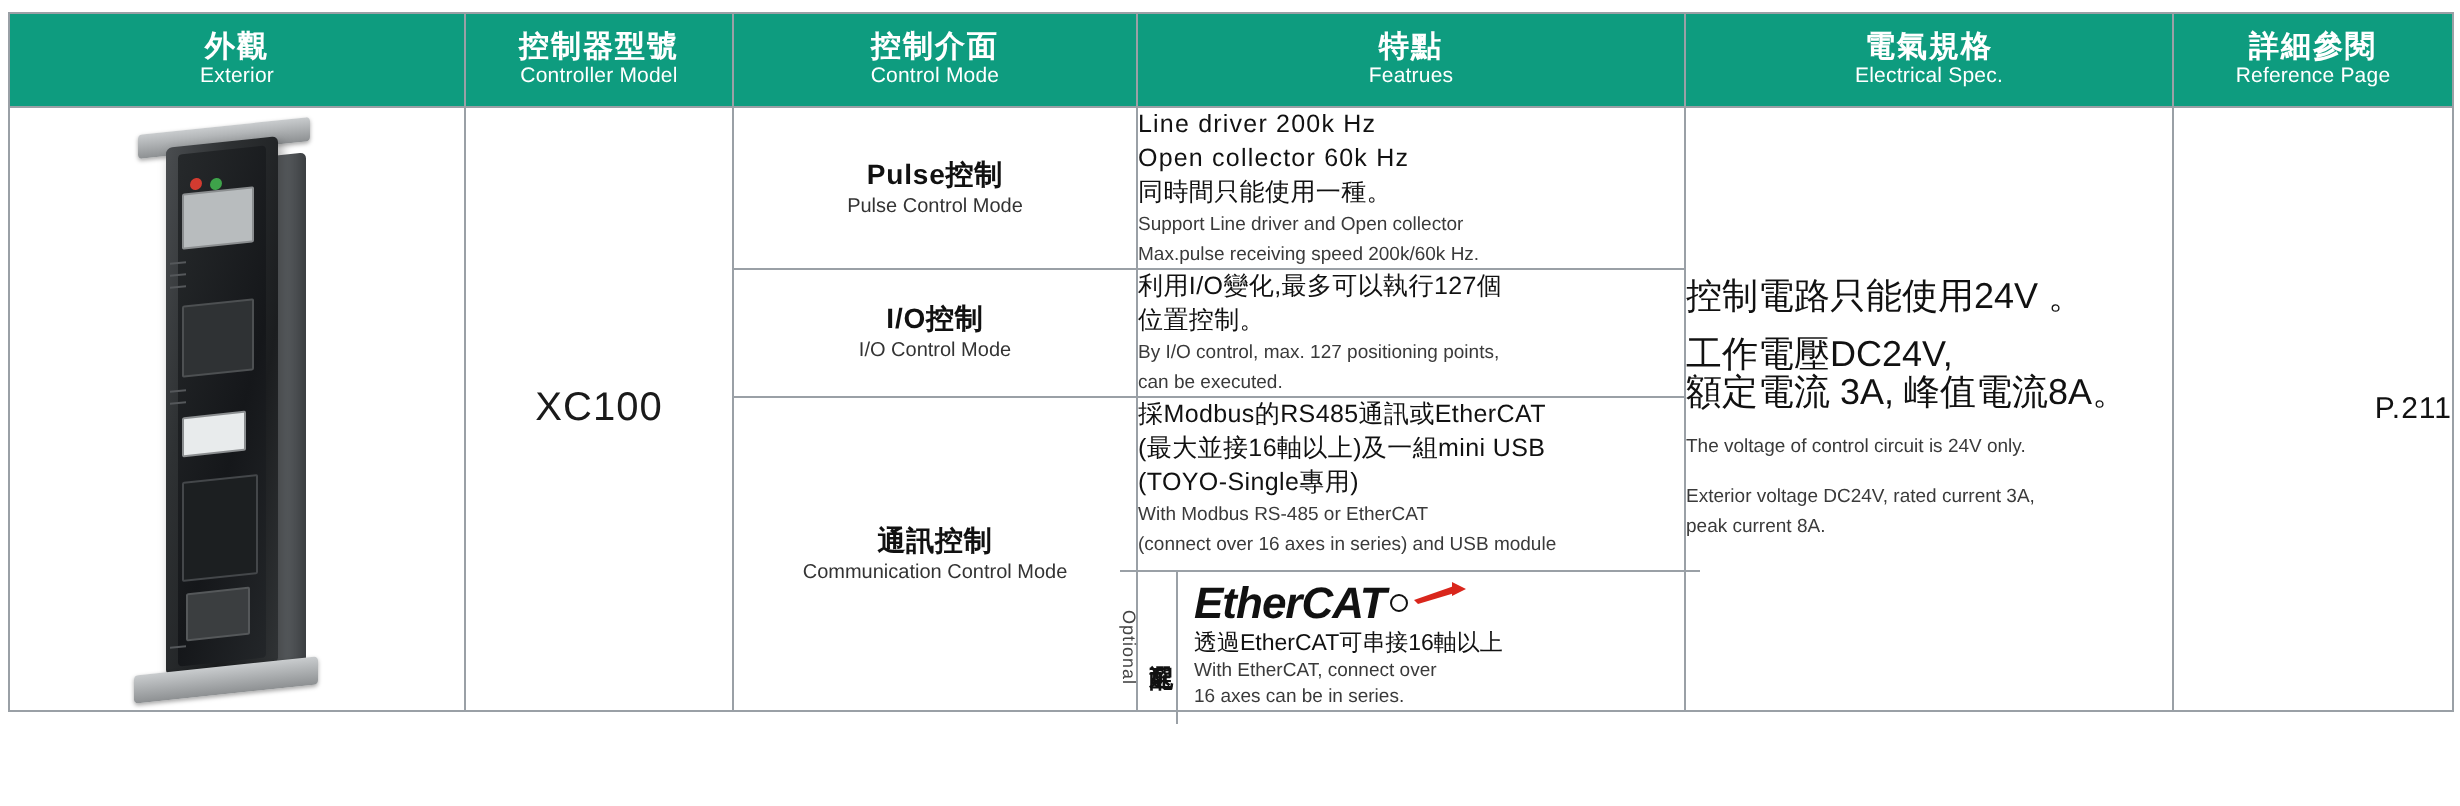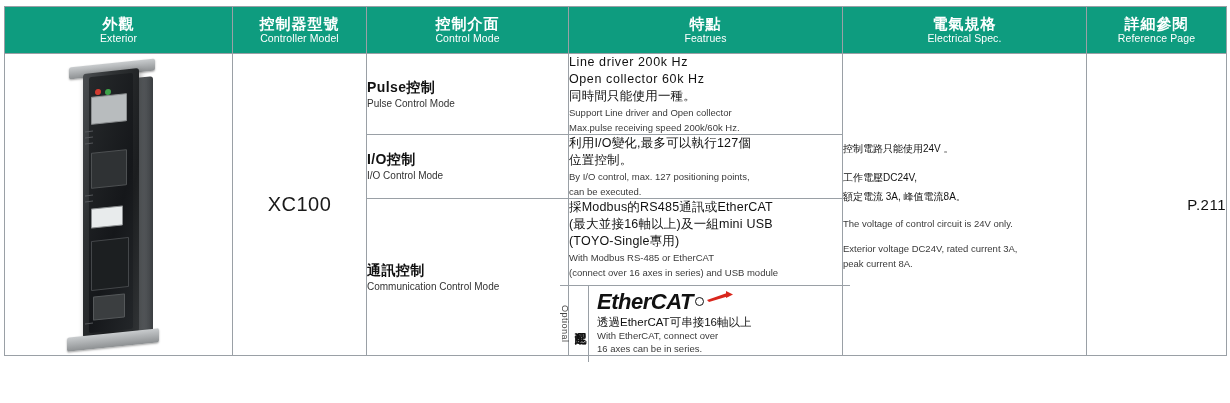--- a/index.html
+++ b/index.html
@@ -131,20 +131,21 @@
   }
   
   .cell-model {
     text-align: center;
     font-size: 20px;
     color: #1a1a1a;
     letter-spacing: 0.5px;
   }
   
   .cell-mode {
+    text-align: center;
     padding: 6px 4px;
   }
   .mode-zh {
     font-size: 14px;
     font-weight: bold;
     color: #111;
     line-height: 18px;
     letter-spacing: 0.4px;
   }
   .mode-en {
@@ -244,21 +245,21 @@
     font-size: 9.5px;
     color: #3a3a3a;
     line-height: 12.5px;
   }
   
   .cell-elec {
     padding: 10px 10px 10px 12px;
     vertical-align: middle;
   }
   .elec-zh {
-    font-size: 10px;
+    font-size: 18px;
     color: #111;
     line-height: 19px;
   }
   .elec-gap { height: 10px; }
   .elec-en {
     font-size: 9.5px;
     color: #3a3a3a;
     line-height: 15px;
   }
   

